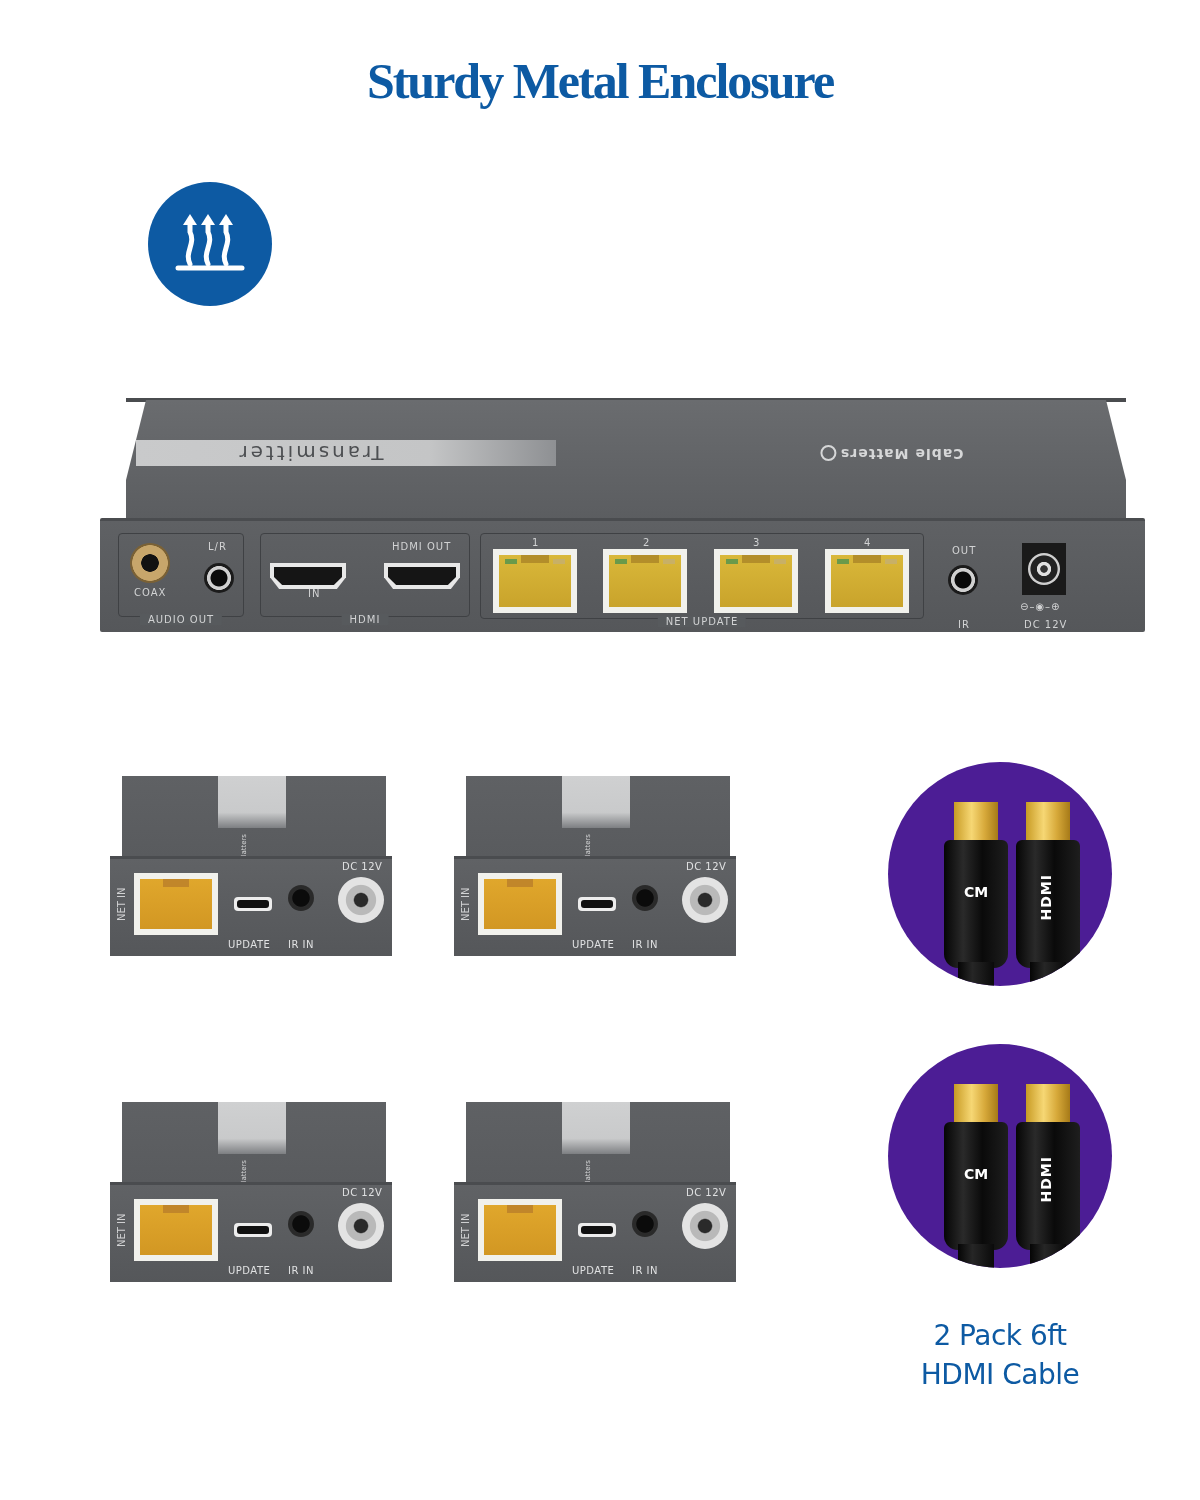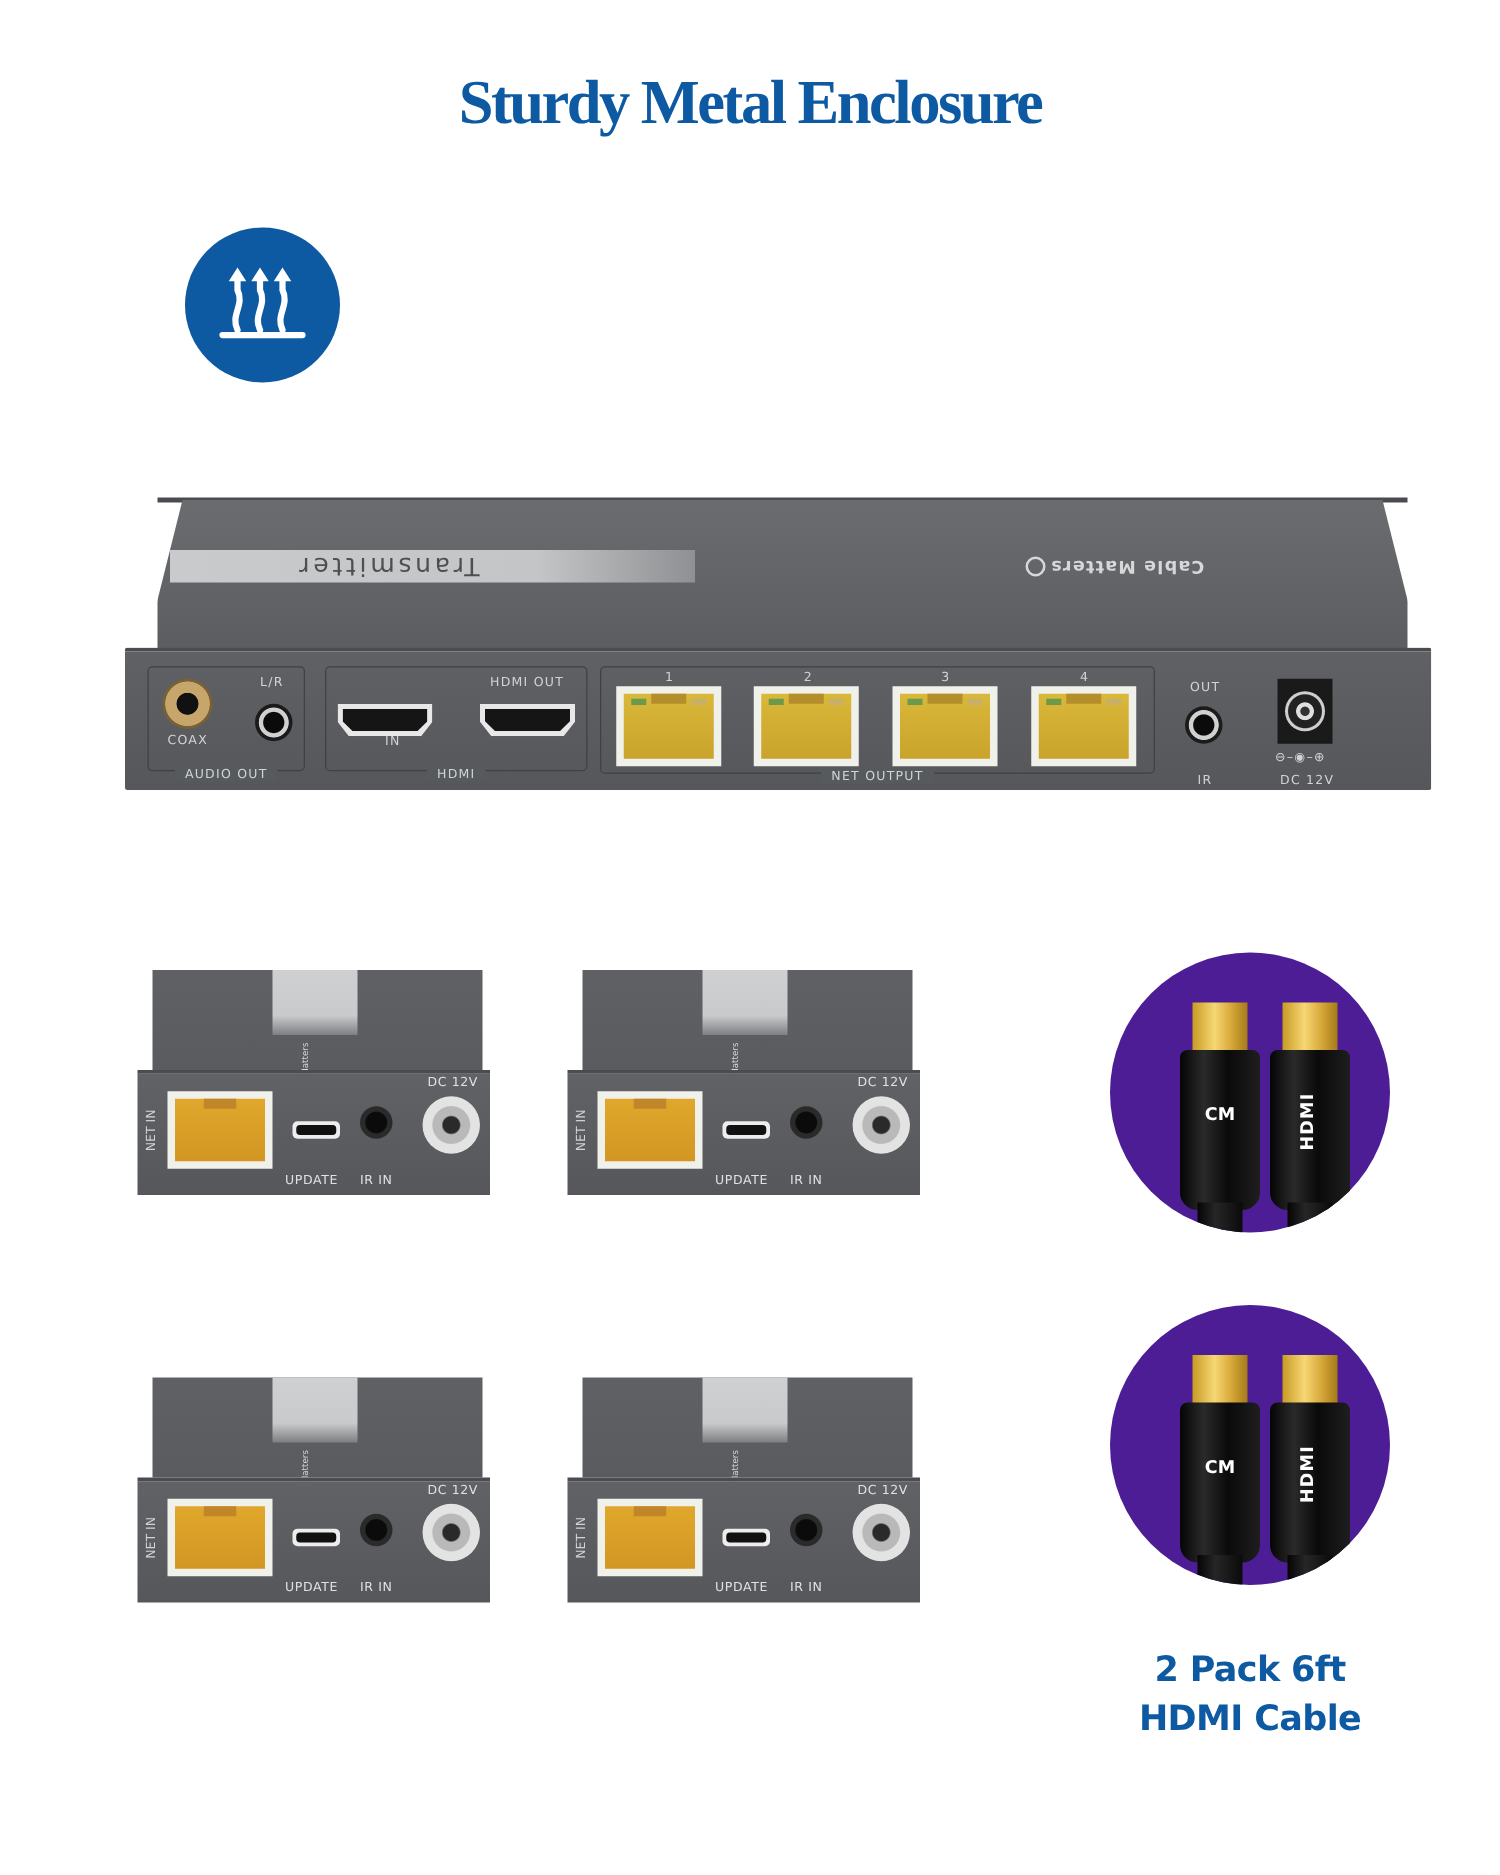--- a/index.html
+++ b/index.html
@@ -135,21 +135,21 @@
   }
   .plug { position:absolute; width: 64px; }
   .plug .tip { position:absolute; left: 10px; top: 0; width: 44px; height: 40px; background: linear-gradient(90deg,#c89b24,#f6d774 40%,#d7a93a 70%,#a67a18); }
   .plug .body { position:absolute; left: 0; top: 38px; width: 64px; height: 128px; background: linear-gradient(90deg,#050505,#2a2a2a 30%,#0a0a0a 60%,#1e1e1e); border-radius: 6px 6px 14px 14px; }
   .plug .neck { position:absolute; left: 14px; top: 160px; width: 36px; height: 70px; background: linear-gradient(90deg,#050505,#262626 40%,#0a0a0a); }
   .plug .mark { position:absolute; left: 0; width:64px; text-align:center; color:#fff; font-size: 14px; font-weight: bold; }
   .plug .mark.vert { writing-mode: vertical-rl; transform: rotate(180deg); left: 22px; width: auto; letter-spacing: 1px; }
 
   .cable-caption {
     position: absolute; left: 880px; top: 1316px; width: 240px; text-align: center;
-    color: #0d5aa3; font-weight: bold; font-size: 28px; line-height: 39px; letter-spacing: -0.5px;
+    color: #0d5aa3; font-weight: normal; font-size: 28px; line-height: 39px; letter-spacing: -0.5px;
   }
 </style>
 </head>
 <body>
 
 <h1 class="title">Sturdy Metal Enclosure</h1>
 
 <div class="heat-badge">
   <svg width="80" height="80" viewBox="0 0 80 80">
     <g fill="none" stroke="#fff" stroke-width="5" stroke-linecap="round">
@@ -185,21 +185,21 @@
 
     <div class="group" style="left:160px;top:12px;width:210px;height:84px;">
       <span class="group-label">HDMI</span>
     </div>
     <span class="port-label" style="left:208px;top:20px;margin-top:47px;">IN</span>
     <div class="hdmi-port" style="left:170px;top:42px;"></div>
     <span class="port-label" style="left:292px;top:20px;">HDMI OUT</span>
     <div class="hdmi-port" style="left:284px;top:42px;"></div>
 
     <div class="group" style="left:380px;top:12px;width:444px;height:86px;">
-      <span class="group-label">NET OUTPUT</span>
+      <span class="group-label">NET UPDATE</span>
     </div>
     <span class="port-label" style="left:432px;top:16px;">1</span>
     <div class="rj45" style="left:393px;top:28px;">
         <div class="well">
           <span class="led-g"></span>
           <span class="led-y"></span>
         </div>
       </div>
     <span class="port-label" style="left:543px;top:16px;">2</span>
     <div class="rj45" style="left:503px;top:28px;">

